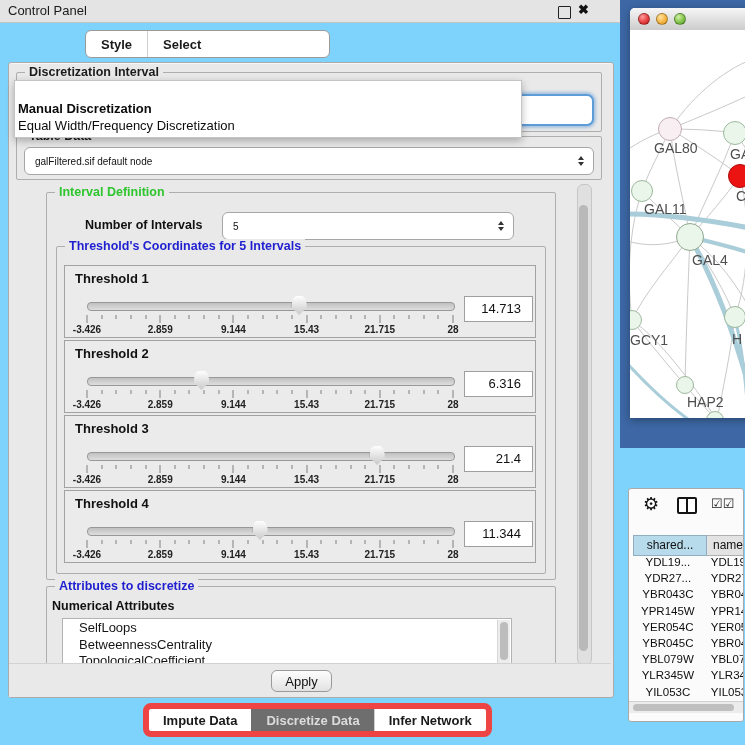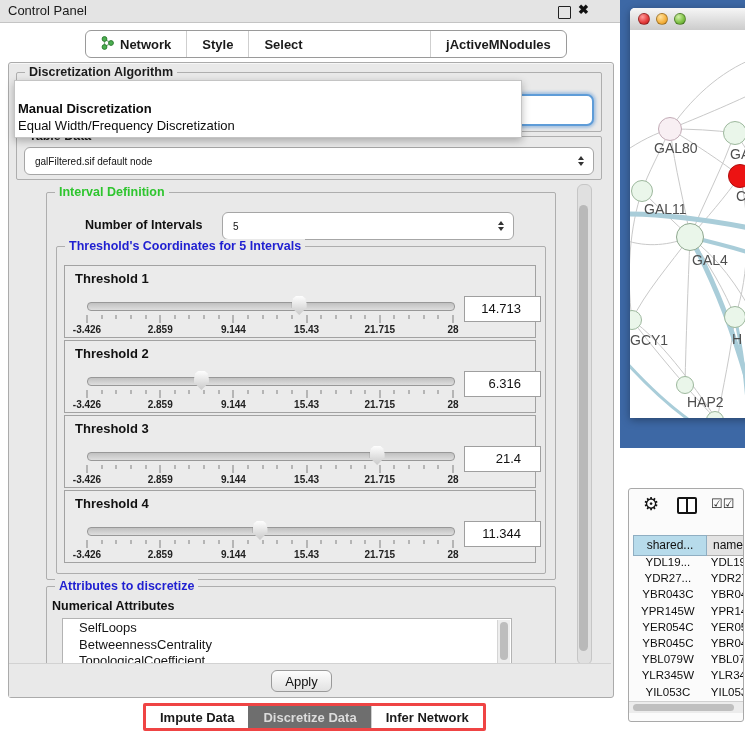--- a/index.html
+++ b/index.html
@@ -1,17 +1,17 @@
 <!DOCTYPE html>
 <html><head>
 <meta charset="utf-8">
 <style>
   html,body{margin:0;padding:0;}
   body{font-family:"Liberation Sans",sans-serif;background:#e9e9e9;}
-  #app{position:relative;width:745px;height:745px;overflow:hidden;background:#ffffff;}
+  #app{position:relative;width:745px;height:745px;overflow:hidden;background:#7dd3fc;}
   .abs{position:absolute;}
 
   
   .titlebar{left:0;top:0;width:620px;height:22px;background:#e4e4e4;border-bottom:1px solid #c4c4c4;}
   .titlebar .ttl{position:absolute;left:8px;top:3px;font-size:13px;color:#1a1a1a;}
   .float-btn{position:absolute;left:558px;top:6px;width:11px;height:11px;border:1.5px solid #222;border-radius:1px;background:transparent;}
   .close-btn{position:absolute;left:578px;top:2px;font-size:13px;font-weight:bold;color:#111;}
 
   .tabbar{left:85px;top:30px;height:26px;display:flex;background:#fff;border:1px solid #9a9a9a;border-radius:6px;overflow:hidden;}
   .tab{display:flex;align-items:center;padding:0 15px;font-size:13px;font-weight:600;color:#1a1a1a;border-left:1px solid #cfcfcf;white-space:nowrap;}
@@ -54,34 +54,34 @@
   #threshold-list{left:64px;top:265px;width:472px;}
   .thresh-panel{position:relative;width:470px;height:71px;border:1px solid #a2a2a2;background:#ebebeb;margin-bottom:2px;}
   .t-label{position:absolute;left:10px;top:5px;font-size:13px;font-weight:bold;color:#111;}
   .t-track{position:absolute;left:22px;top:36px;width:366px;height:7px;background:linear-gradient(#c0c0c0,#dedede);border:1px solid #989898;border-radius:4px;}
   .t-thumb{position:absolute;top:-7px;width:15px;height:19px;background:linear-gradient(#fefefe,#c9c9c9);clip-path:polygon(0 40%,10% 12%,28% 0,72% 0,90% 12%,100% 40%,100% 60%,50% 100%,0 60%);filter:drop-shadow(0 0 1px rgba(0,0,0,.65));}
   .t-ticks{position:absolute;left:22px;top:49px;width:366px;height:8px;}
   .t-tick{position:absolute;top:0;width:1px;height:4px;background:#808080;transform:translateX(-.5px);}
   .t-tick.major{height:8px;}
   .t-labels{position:absolute;left:22px;top:58px;width:366px;height:12px;}
   .t-lab{position:absolute;transform:translateX(-50%);font-size:10px;font-weight:bold;color:#222;white-space:nowrap;}
-  .t-value{position:absolute;left:399px;top:30px;width:56px;height:24px;background:#fff;border:1px solid #9f9f9f;font-size:13px;color:#111;text-align:right;line-height:24px;padding-right:19px;}
+  .t-value{position:absolute;left:399px;top:30px;width:56px;height:24px;background:#fff;border:1px solid #9f9f9f;font-size:13px;color:#111;text-align:right;line-height:24px;padding-right:11px;}
 
   .attr-box{left:46px;top:586px;width:508px;height:78px;}
   .attr-label{left:52px;top:599px;font-size:12.5px;font-weight:bold;color:#111;}
   .attr-list{left:62px;top:618px;width:448px;height:45px;background:#fff;border:1px solid #b3b3b3;overflow:hidden;}
   .attr-list ul{margin:0;padding:1px 0 0 0;list-style:none;}
   .attr-list li{font-size:13px;color:#151515;padding-left:16px;line-height:16.5px;white-space:nowrap;}
   .attr-scroll{position:absolute;right:1px;top:1px;width:12px;height:43px;background:#ededed;border-left:1px solid #d5d5d5;}
   .attr-scroll .thumb{position:absolute;left:1.5px;top:2px;width:8px;height:38px;background:#bdbdbd;border-radius:4px;}
 
   .apply-band{left:9px;top:663px;width:602px;height:33px;background:#e9e9e9;border-top:1px solid #d2d2d2;}
   .apply-btn{left:271px;top:670px;width:61px;height:22px;background:linear-gradient(#fdfdfd,#e2e2e2);border:1px solid #9a9a9a;border-radius:6px;font-size:13px;color:#111;font-family:"Liberation Sans",sans-serif;text-align:center;line-height:20px;}
 
-  .bottom-tabbar{left:143px;top:703px;height:22px;display:flex;background:#fff;border:3px solid #ef4444;border-radius:2px;overflow:hidden;}
+  .bottom-tabbar{left:143px;top:703px;height:22px;display:flex;background:#fff;border:6px solid #ef4444;border-radius:8px;overflow:hidden;}
   .btab{display:flex;align-items:center;padding:0 14px;font-size:13px;font-weight:600;color:#1a1a1a;border-left:1px solid #cfcfcf;white-space:nowrap;}
   .btab:first-child{border-left:none;}
   .btab.sel{background:#6e6e6e;color:#dcdcdc;border-left-color:#6e6e6e;}
 
   
   .net-frame{left:620px;top:0;width:125px;height:448px;background:#3d68a5;}
   .mac-window{position:absolute;left:10px;top:8px;width:140px;height:410px;background:#fff;border-radius:5px 5px 0 0;box-shadow:0 2px 8px rgba(0,0,0,.35);}
   .mac-titlebar{position:absolute;left:0;top:0;width:100%;height:22px;background:linear-gradient(#f6f6f6,#cccccc);border-bottom:1px solid #999;border-radius:5px 5px 0 0;}
   .light{position:absolute;top:5px;width:12px;height:12px;border-radius:50%;border:1px solid rgba(0,0,0,.3);box-sizing:border-box;}
   .light.red{left:8px;background:radial-gradient(circle at 35% 30%,#ff9c9c,#e33a3a 60%,#bb2222);}
@@ -117,50 +117,34 @@
 <div id="app">
 
   <div class="abs titlebar">
     <span class="ttl">Control Panel</span>
     <span class="float-btn"></span>
     <span class="close-btn">✖</span>
   </div>
 
   <div class="abs tabbar">
     <div class="tab">
-      <span class="net-ic">
-        <svg width="13" height="14" viewBox="0 0 13 14">
-          <line x1="3.5" y1="3" x2="10" y2="7" stroke="#8aa98a" stroke-width="1.2"></line>
-          <line x1="3.5" y1="11" x2="10" y2="7" stroke="#8aa98a" stroke-width="1.2"></line>
-          <line x1="3.5" y1="3" x2="3.5" y2="11" stroke="#8aa98a" stroke-width="1.2"></line>
-          <circle cx="3.5" cy="3" r="2.4" fill="#4caf50" stroke="#2e7d32"></circle>
-          <circle cx="3.5" cy="11" r="2.4" fill="#4caf50" stroke="#2e7d32"></circle>
-          <circle cx="10" cy="7" r="2.4" fill="#4caf50" stroke="#2e7d32"></circle>
-        </svg>
-      </span>
-      <span>Network</span>
-    </div>
-    <div class="tab">
         <span>Style</span>
       </div>
     <div class="tab">
         <span>Select</span>
       </div>
     <div class="tab sel">
         <span>Cyni Toolbox</span>
       </div>
-    <div class="tab">
-        <span>jActiveMNodules</span>
-      </div>
   </div>
 
   <div class="abs outer-panel"></div>
 
   <div class="abs tbox algo-box">
-    <span class="box-title">Discretization Algorithm</span>
+    <span class="box-title">Discretization Interval</span>
   </div>
   <div class="abs algo-combo"></div>
 
   <div class="abs popup">
     <div class="opt b">Manual Discretization</div>
     <div class="opt p">Equal Width/Frequency Discretization</div>
   </div>
 
   <div class="abs tbox tdata-box">
     <span class="box-title">Table Data</span>

